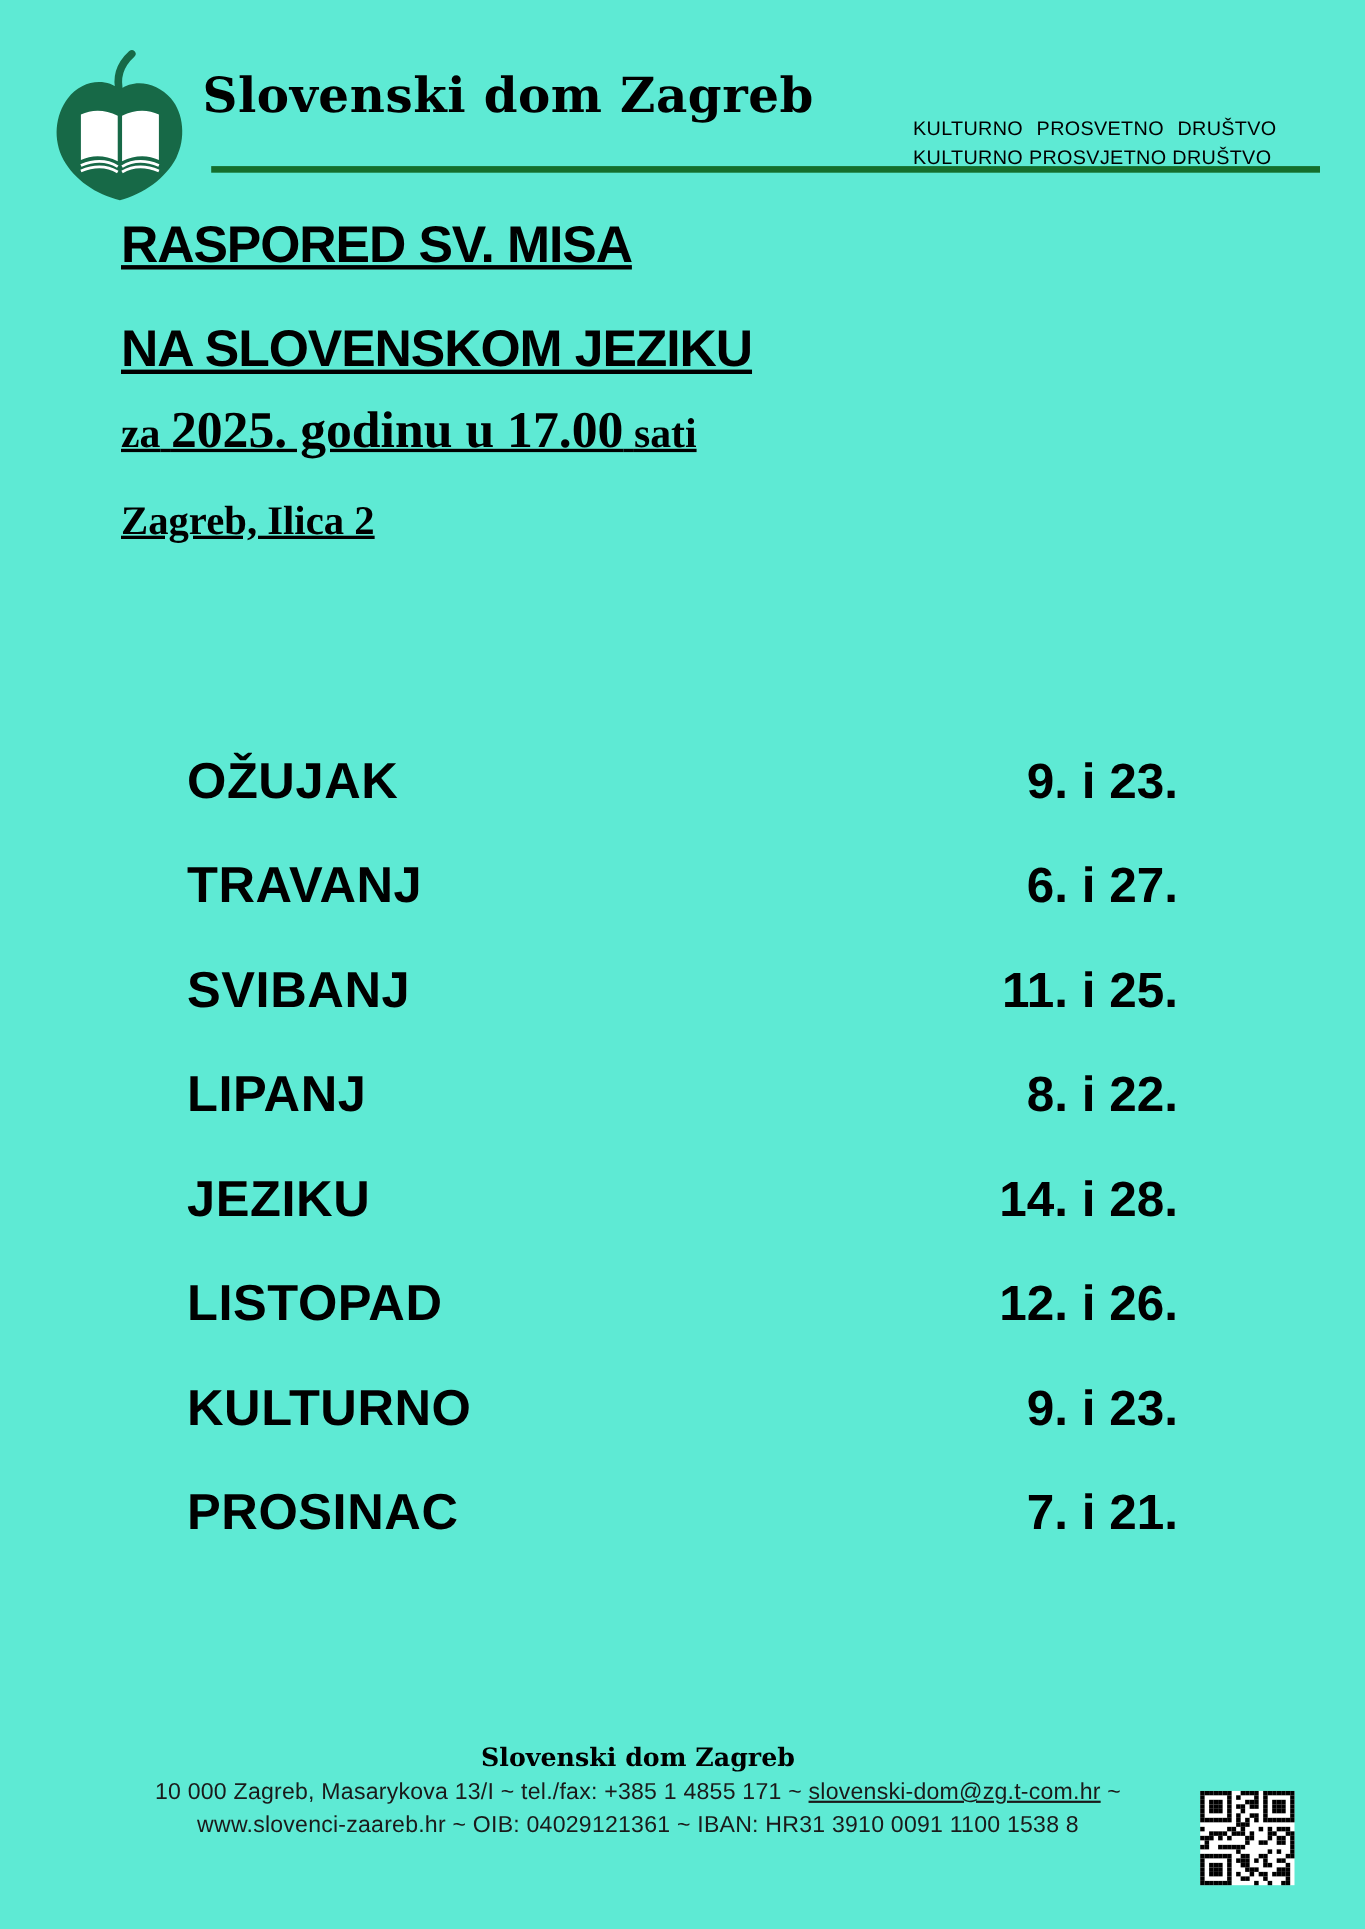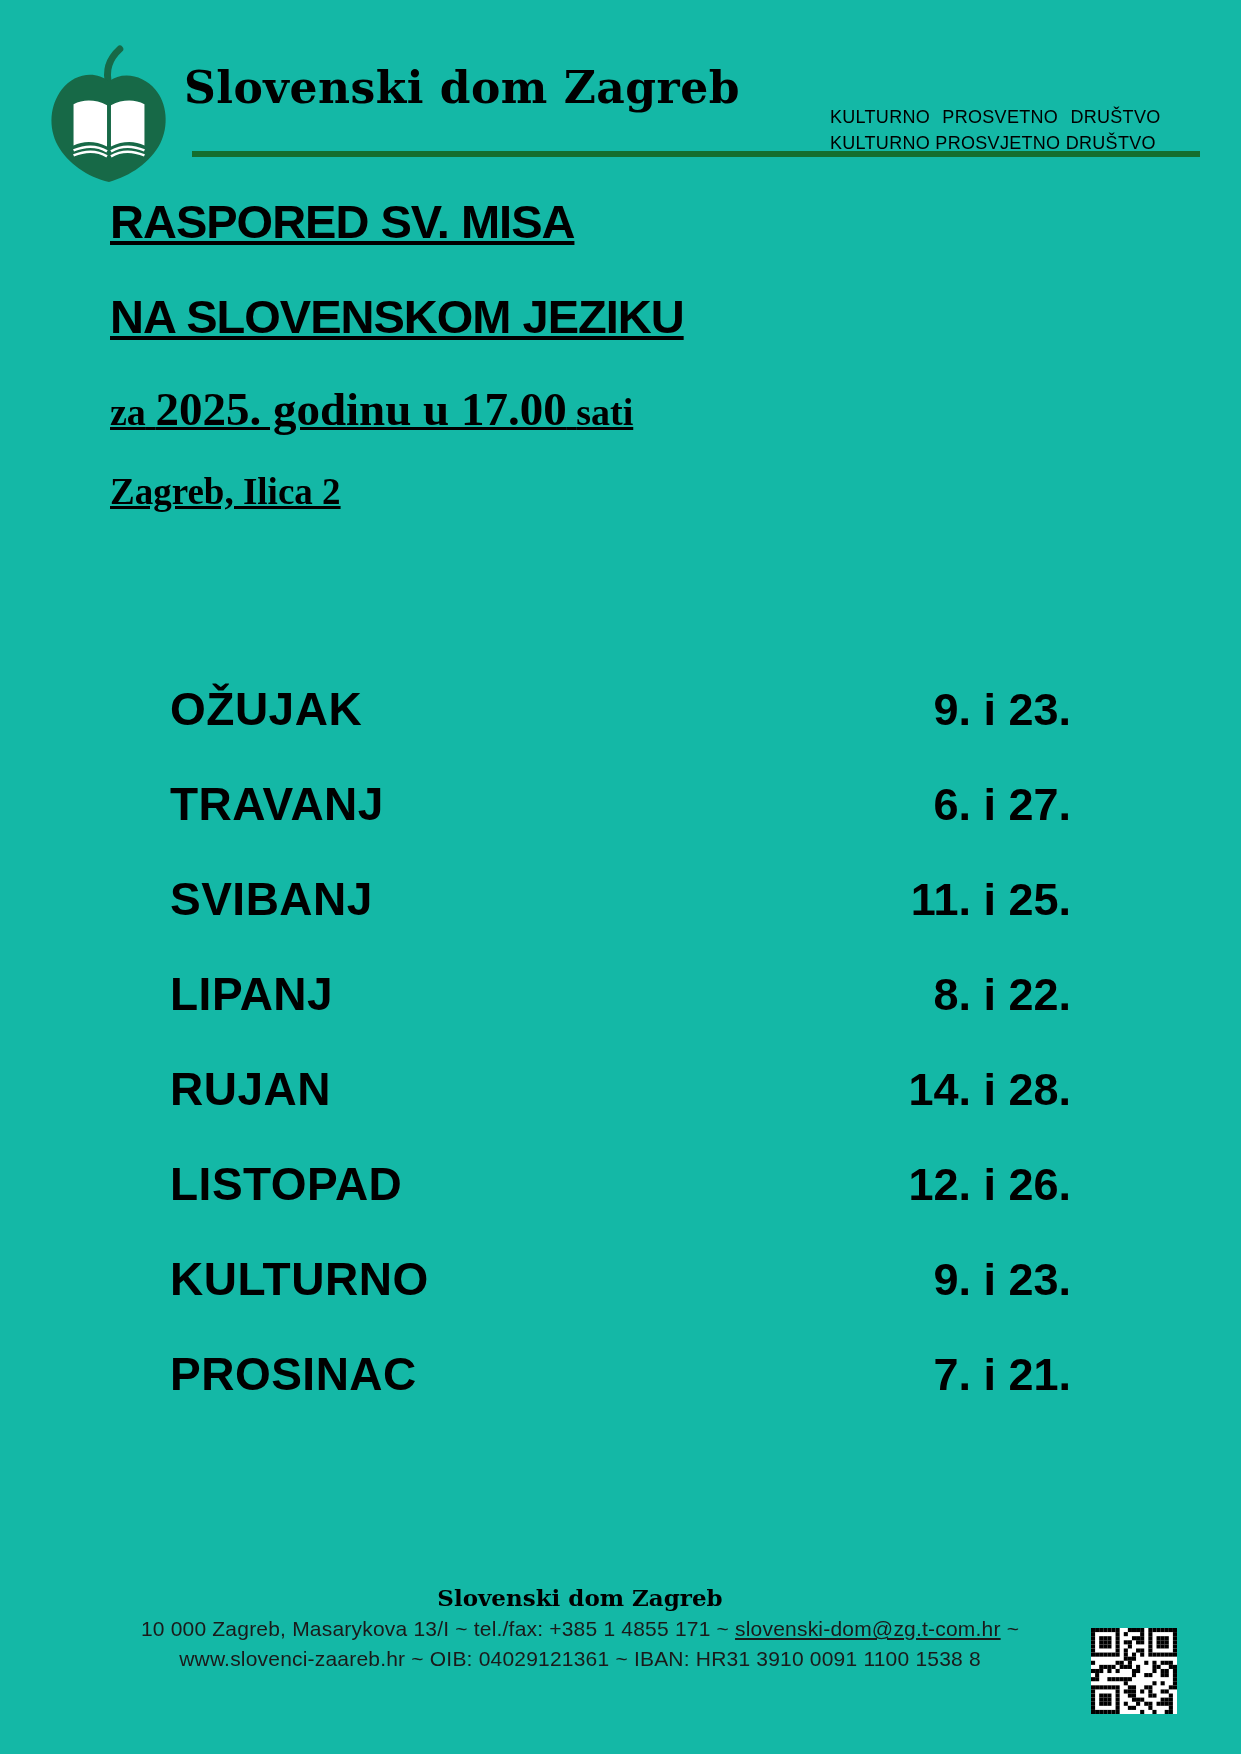--- a/index.html
+++ b/index.html
@@ -1,20 +1,20 @@
 <!DOCTYPE html>
 <html><head>
 <meta charset="utf-8">
 <style>
   html,body{margin:0;padding:0;background:#e8e8e8;}
   .page{
     position:relative;
     width:1241px;height:1754px;
     margin:0 auto;
-    background:#14b8a6;
+    background:#5eead4;
     font-family:"Liberation Sans",sans-serif;
     color:#000;
     overflow:hidden;
   }
   
   .logo{position:absolute;left:44px;top:44px;width:130px;height:140px;}
   .org-title{
     position:absolute;left:184px;top:62px;margin:0;
     font-family:"DejaVu Serif",serif;font-weight:bold;
     font-size:44px;letter-spacing:.5px;white-space:nowrap;
@@ -22,21 +22,21 @@
   .society{
     position:absolute;left:830px;top:76px;
     font-size:18px;line-height:26px;letter-spacing:.3px;white-space:nowrap;margin-top:28px;
   }
   .society .l1{word-spacing:7px;}
   .rule{position:absolute;left:192px;top:151px;width:1008px;height:6px;}
   
   .titles{position:absolute;left:110px;top:158px;width:932px;text-align:left;text-decoration:underline;}
   .t1{font-weight:bold;font-size:47px;letter-spacing:-1px;margin-top:36px;white-space:nowrap;}
   .t1 + .t1{margin-top:40px;}
-  .t2{margin-top:38px;font-family:"Liberation Serif",serif;font-weight:bold;font-size:38px;white-space:nowrap;}
+  .t2{margin-top:20px;font-family:"Liberation Serif",serif;font-weight:bold;font-size:38px;white-space:nowrap;}
   .t2 .big{font-size:47px;}
   .t3{margin-top:24px;font-family:"Liberation Serif",serif;font-weight:bold;font-size:40px;letter-spacing:.5px;white-space:nowrap;}
   .t4{margin-top:34px;font-family:"Liberation Serif",serif;font-weight:bold;font-size:37px;white-space:nowrap;}
   
   .rows{position:absolute;left:170px;top:682px;width:901px;}
   .row{display:flex;justify-content:space-between;align-items:baseline;height:95px;}
   .month{font-weight:bold;font-size:46px;letter-spacing:.5px;}
   .dates{font-weight:bold;font-size:45px;width:250px;text-align:right;white-space:nowrap;}
   
   .footer{position:absolute;left:60px;top:1584px;width:1040px;text-align:center;}
@@ -89,21 +89,21 @@
     </div>
     <div class="row">
       <span class="month">SVIBANJ</span>
       <span class="dates">11. i 25.</span>
     </div>
     <div class="row">
       <span class="month">LIPANJ</span>
       <span class="dates">8. i 22.</span>
     </div>
     <div class="row">
-      <span class="month">RUJAN</span>
+      <span class="month">JEZIKU</span>
       <span class="dates">14. i 28.</span>
     </div>
     <div class="row">
       <span class="month">LISTOPAD</span>
       <span class="dates">12. i 26.</span>
     </div>
     <div class="row">
       <span class="month">KULTURNO</span>
       <span class="dates">9. i 23.</span>
     </div>

